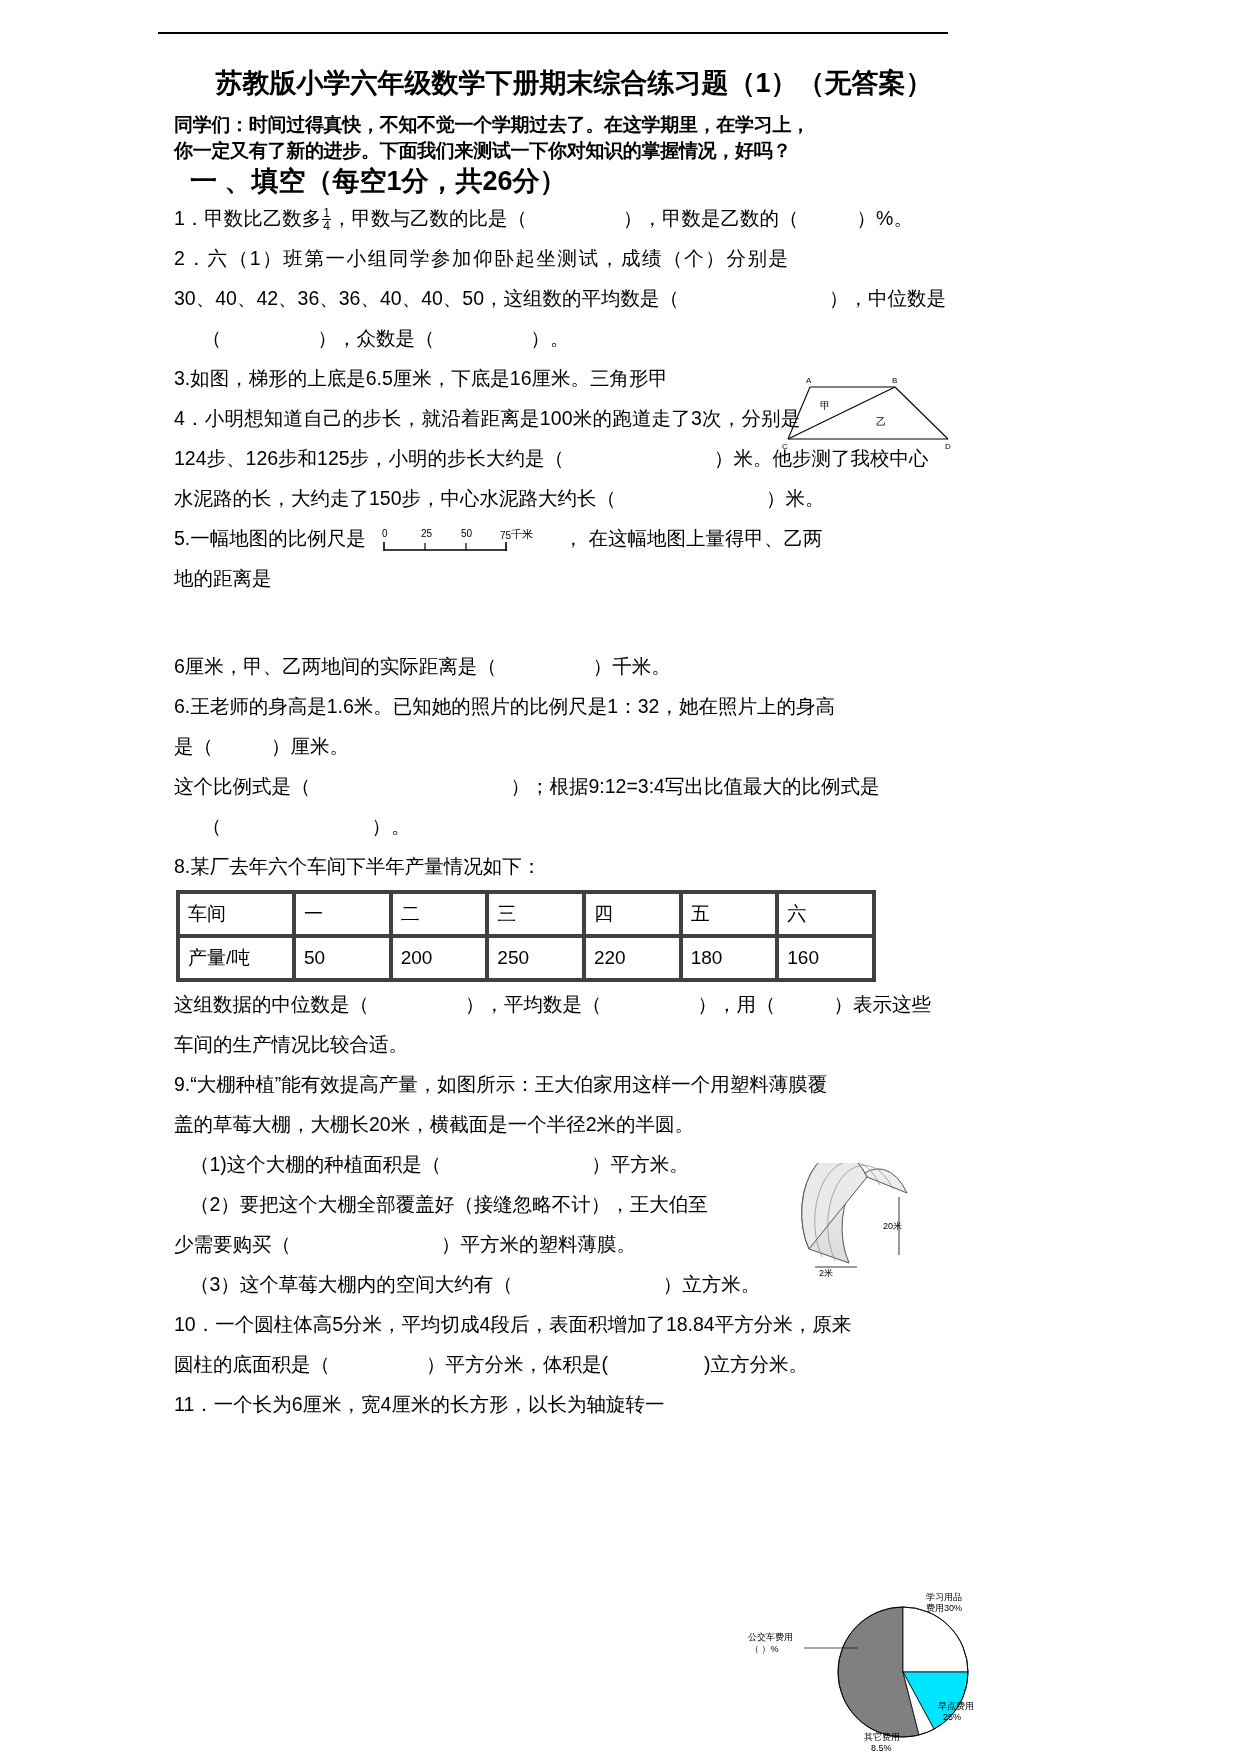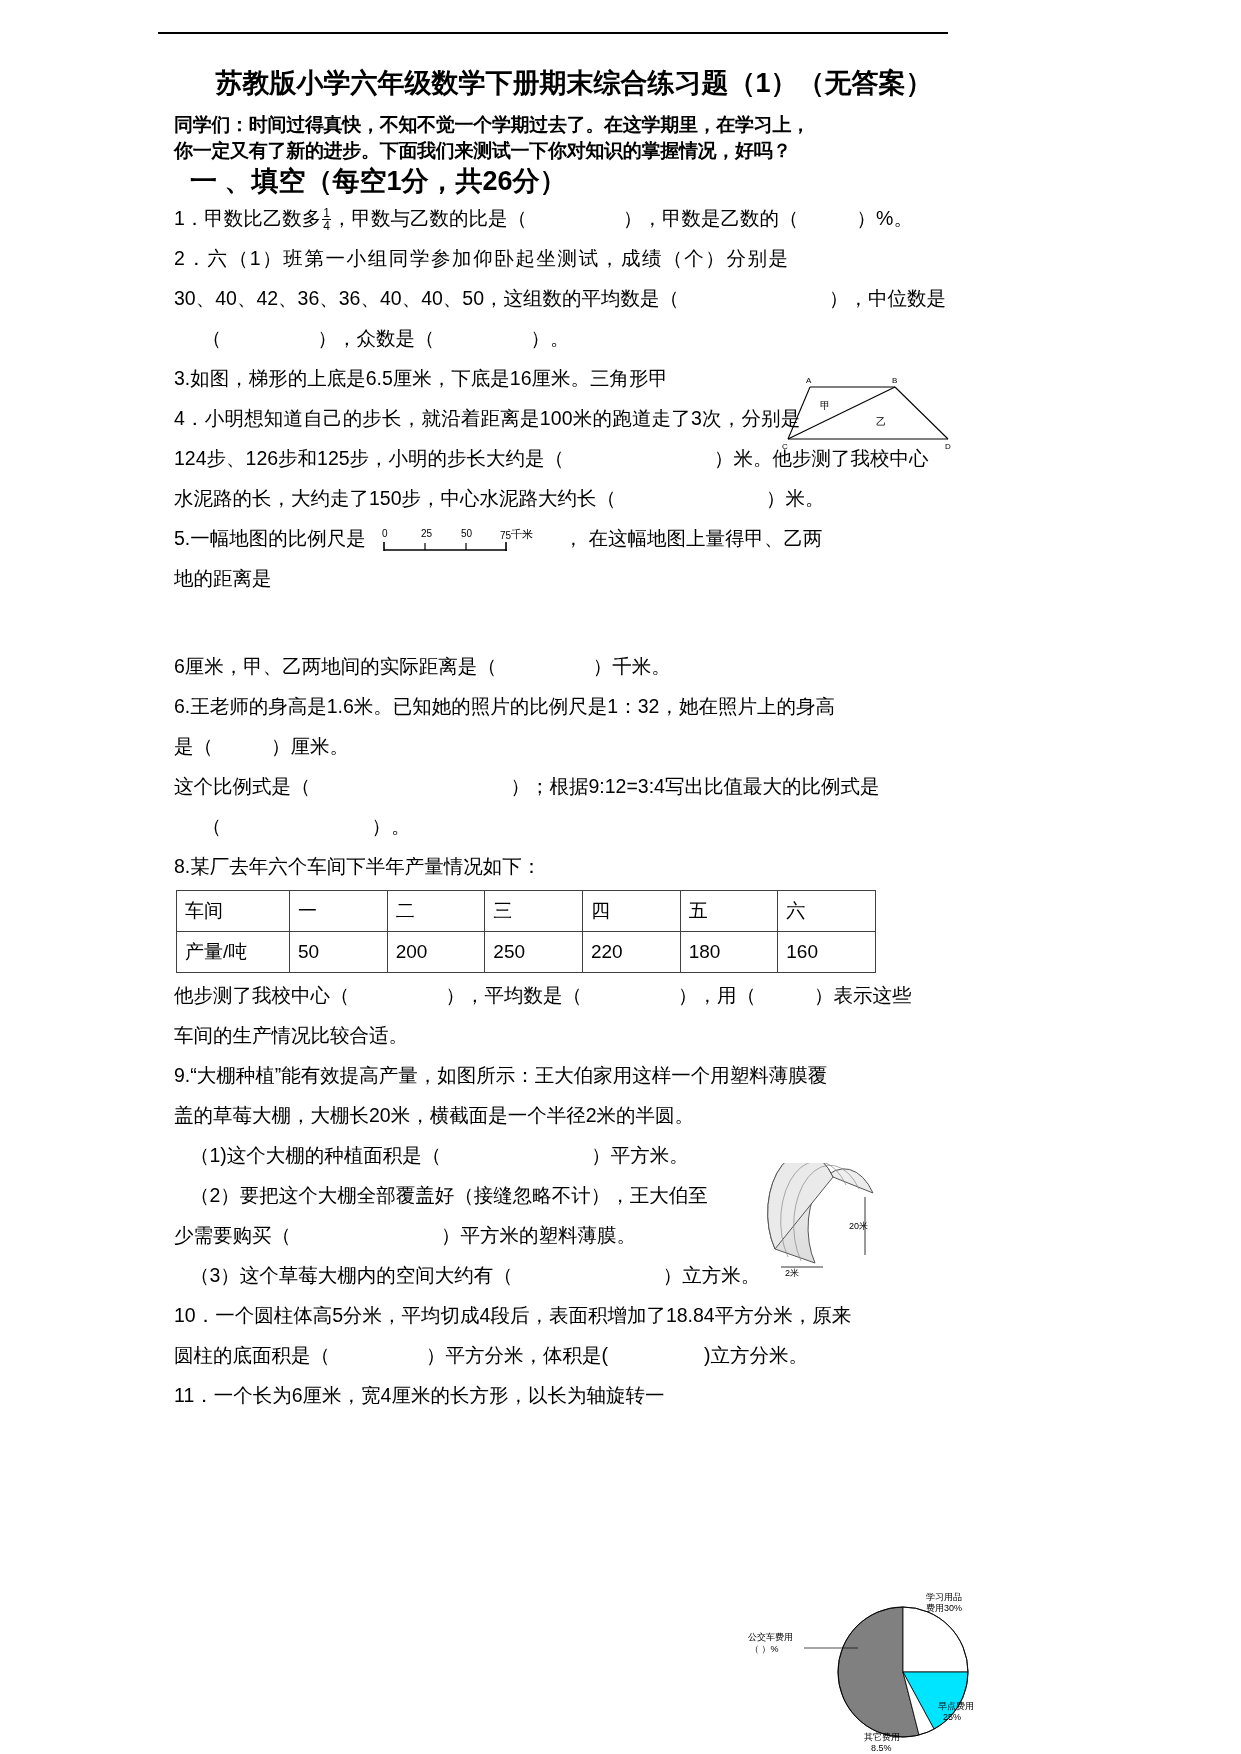--- a/index.html
+++ b/index.html
@@ -92,42 +92,42 @@
     display: inline-block;
     vertical-align: middle;
     width: 175px;
     height: 30px;
     position: relative;
     margin: 0 6px;
   }
   
   .fig-greenhouse {
     position: absolute;
-    left: 761px;
+    left: 795px;
     top: 1163px;
     width: 150px;
     height: 115px;
   }
   
   .fig-pie {
     position: absolute;
     left: 738px;
     top: 1590px;
     width: 250px;
     height: 162px;
   }
 
   table.prod-table {
     border-collapse: collapse;
     margin: 4px 0 2px 2px;
     width: 700px;
     table-layout: fixed;
   }
   table.prod-table td {
-    border: 1px solid #404040;
+    border: 4px solid #404040;
     height: 35px;
     font-size: 19px;
     padding: 0 8px;
     vertical-align: middle;
     font-family: "Liberation Sans", "DejaVu Sans", sans-serif;
   }
   table.prod-table td.label-col { width: 96px; }
   .sub-item { padding-left: 16px; }
 </style>
 </head>
@@ -220,21 +220,21 @@
             <td class="label-col">产量/吨</td>
             <td>50</td>
             <td>200</td>
             <td>250</td>
             <td>220</td>
             <td>180</td>
             <td>160</td>
           </tr>
         </tbody>
       </table>
-      <div><span>他步测了我校中心（</span><span class="blank-md"></span><span>），平均数是（</span><span class="blank-md"></span><span>），用（</span><span class="blank-sm"></span><span>）表示这些</span></div>
+      <div><span>这组数据的中位数是（</span><span class="blank-md"></span><span>），平均数是（</span><span class="blank-md"></span><span>），用（</span><span class="blank-sm"></span><span>）表示这些</span></div>
       <div>车间的生产情况比较合适。</div>
     </div>
 
     <div class="q">
       <div>9.“大棚种植”能有效提高产量，如图所示：王大伯家用这样一个用塑料薄膜覆</div>
       <div>盖的草莓大棚，大棚长20米，横截面是一个半径2米的半圆。</div>
       <div><span class="sub-item">（1)这个大棚的种植面积是（</span><span class="blank-lg"></span><span>）平方米。</span></div>
       <div><span class="sub-item">（2）要把这个大棚全部覆盖好（接缝忽略不计），王大伯至</span></div>
       <div><span>少需要购买（</span><span class="blank-lg"></span><span>）平方米的塑料薄膜。</span></div>
       <div><span class="sub-item">（3）这个草莓大棚内的空间大约有（</span><span class="blank-lg"></span><span>）立方米。</span></div>

